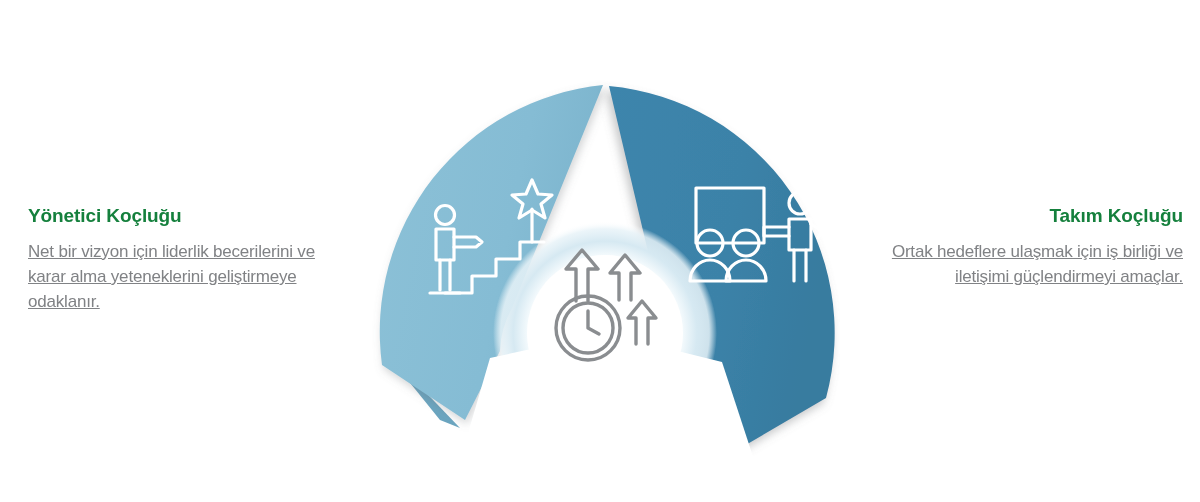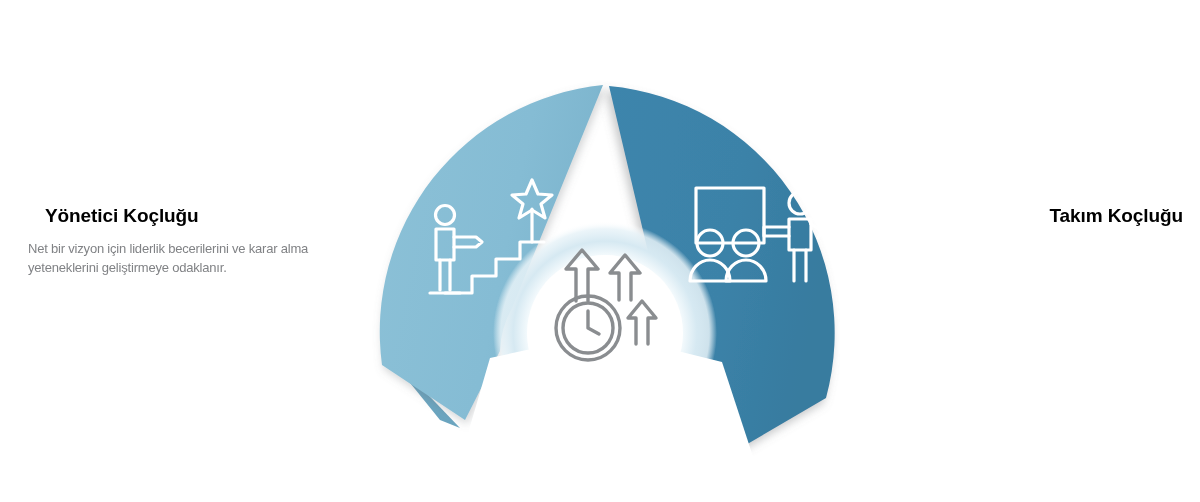--- a/index.html
+++ b/index.html
@@ -20,33 +20,34 @@
   .side-block {
     position: absolute;
     top: 206px;
   }
   #left-block  { left: 28px;  width: 300px; text-align: left; }
   #right-block { left: 873px; width: 310px; text-align: right; }
 
   .side-title {
     font-size: 19px;
     font-weight: bold;
-    color: #000000;
+    color: #15803d;
     letter-spacing: -0.1px;
-    margin: 0 0 12px 17px;
+    margin: 0 0 12px 0;
     line-height: 1.1;
     white-space: nowrap;
   }
   .side-body {
-    font-size: 13px;
+    font-size: 17px;
     font-weight: 400;
     color: #808285;
     line-height: 1.48;
     margin: 0;
     letter-spacing: -0.2px;
+    text-decoration: underline;
   }
 
   
   #diagram {
     position: absolute;
     left: 360px;
     top: 28px;
     width: 480px;
     height: 450px;
   }
@@ -55,20 +56,21 @@
 </head>
 <body>
 
 <div class="side-block" id="left-block">
   <p class="side-title">Yönetici Koçluğu</p>
   <p class="side-body">Net bir vizyon için liderlik becerilerini ve karar alma yeteneklerini geliştirmeye odaklanır.</p>
 </div>
 
 <div class="side-block" id="right-block">
   <p class="side-title">Takım Koçluğu</p>
+  <p class="side-body">Ortak hedeflere ulaşmak için iş birliği ve iletişimi güçlendirmeyi amaçlar.</p>
 </div>
 
 <div id="diagram">
 <svg viewBox="0 0 480 450" xmlns="http://www.w3.org/2000/svg">
   <defs>
 
     <radialGradient id="hubGlow" cx="50%" cy="50%" r="50%">
       <stop offset="0%" stop-color="#ffffff" stop-opacity="1"></stop>
       <stop offset="58%" stop-color="#ffffff" stop-opacity="1"></stop>
       <stop offset="70%" stop-color="#f2f9fc" stop-opacity="1"></stop>

